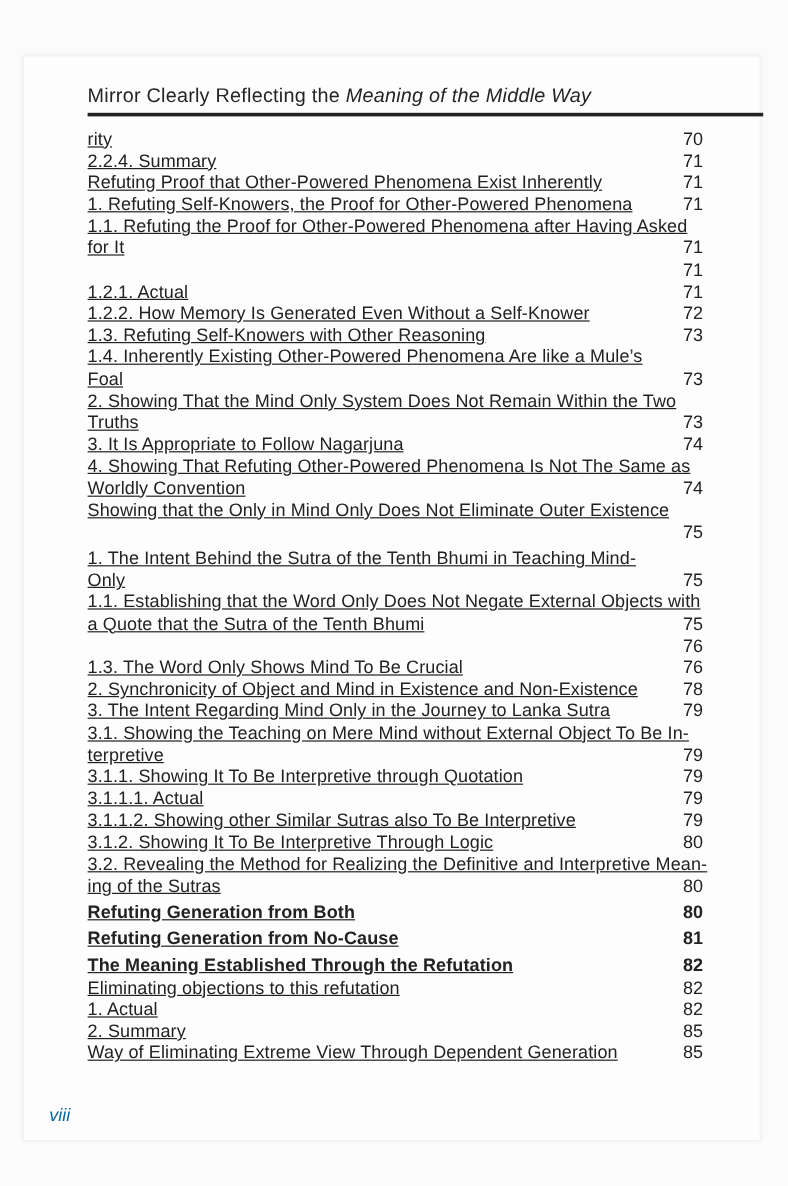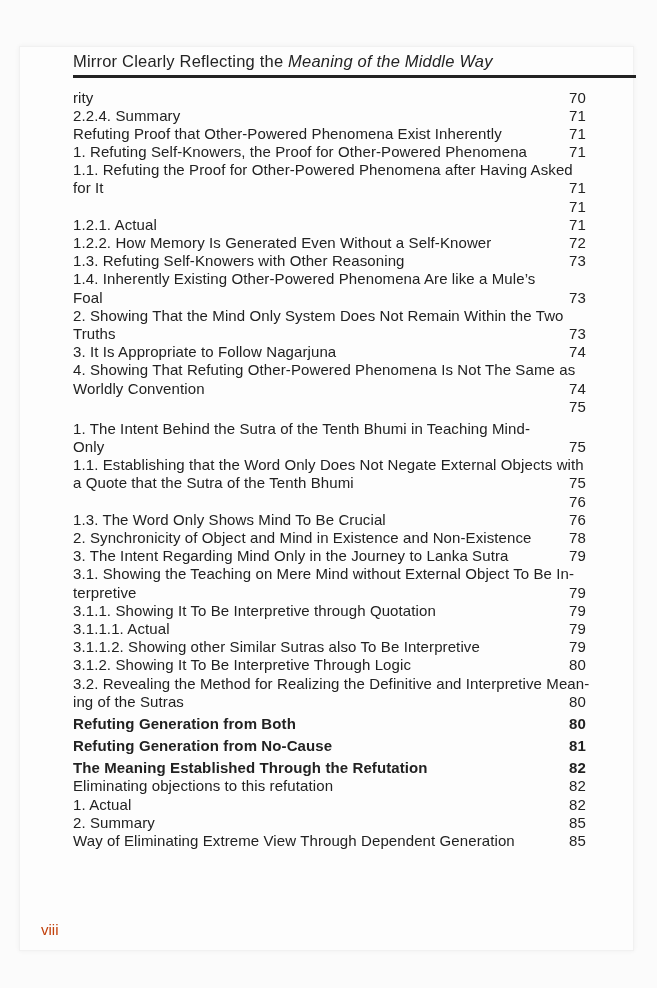--- a/index.html
+++ b/index.html
@@ -17,21 +17,21 @@
     background: #fdfdfd;
     border: 1px solid #f1f1f1;
     box-shadow: 0 0 5px rgba(0,0,0,0.05);
   }
   .content {
     position: absolute;
     left: 53px; top: 0;
     width: 563px;
   }
   .running-head {
-    margin-top: 4px;
+    margin-top: 23px;
     font-size: 16.5px;
     line-height: 20px;
     letter-spacing: 0.2px;
     color: #242424;
     white-space: nowrap;
   }
   .running-head .italic { font-style: italic; }
   .rule {
     margin-top: 4px;
     height: 2.5px;
@@ -44,32 +44,34 @@
     font-size: 15px;
     letter-spacing: 0.1px;
     line-height: 18.2px;
   }
   .toc-row.gap { margin-top: 4px; }
   .toc-row.bold { font-weight: 700; }
   .toc-text {
     position: absolute;
     left: 0; top: 0;
     white-space: nowrap;
+    text-decoration: underline;
   }
   .toc-page {
     position: absolute;
     left: 12px; top: 0;
     width: 501px;
     text-align: right;
   }
   .folio {
     position: absolute;
     left: 21px; top: 874px;
     font-size: 15px;
-    color: #c2410c;
+    color: #0369a1;
+    font-style: italic;
   }
 </style>
 </head>
 <body>
 
 <div class="sheet">
   <div class="content">
 
     <div class="running-head">
       <span>Mirror Clearly Reflecting the </span><span class="italic">Meaning of the Middle Way</span>
@@ -139,20 +141,24 @@
   </div>
         <div class="toc-row">
     <span class="toc-page"></span>
     <span class="toc-text">4. Showing That Refuting Other-Powered Phenomena Is Not The Same as</span>
   </div>
         <div class="toc-row">
     <span class="toc-page">74</span>
     <span class="toc-text">Worldly Convention</span>
   </div>
         <div class="toc-row">
+    <span class="toc-page"></span>
+    <span class="toc-text">Showing that the Only in Mind Only Does Not Eliminate Outer Existence</span>
+  </div>
+        <div class="toc-row">
     <span class="toc-page">75</span>
     <span class="toc-text"></span>
   </div>
         <div class="toc-row gap">
     <span class="toc-page"></span>
     <span class="toc-text">1. The Intent Behind the Sutra of the Tenth Bhumi in Teaching Mind-</span>
   </div>
         <div class="toc-row">
     <span class="toc-page">75</span>
     <span class="toc-text">Only</span>

